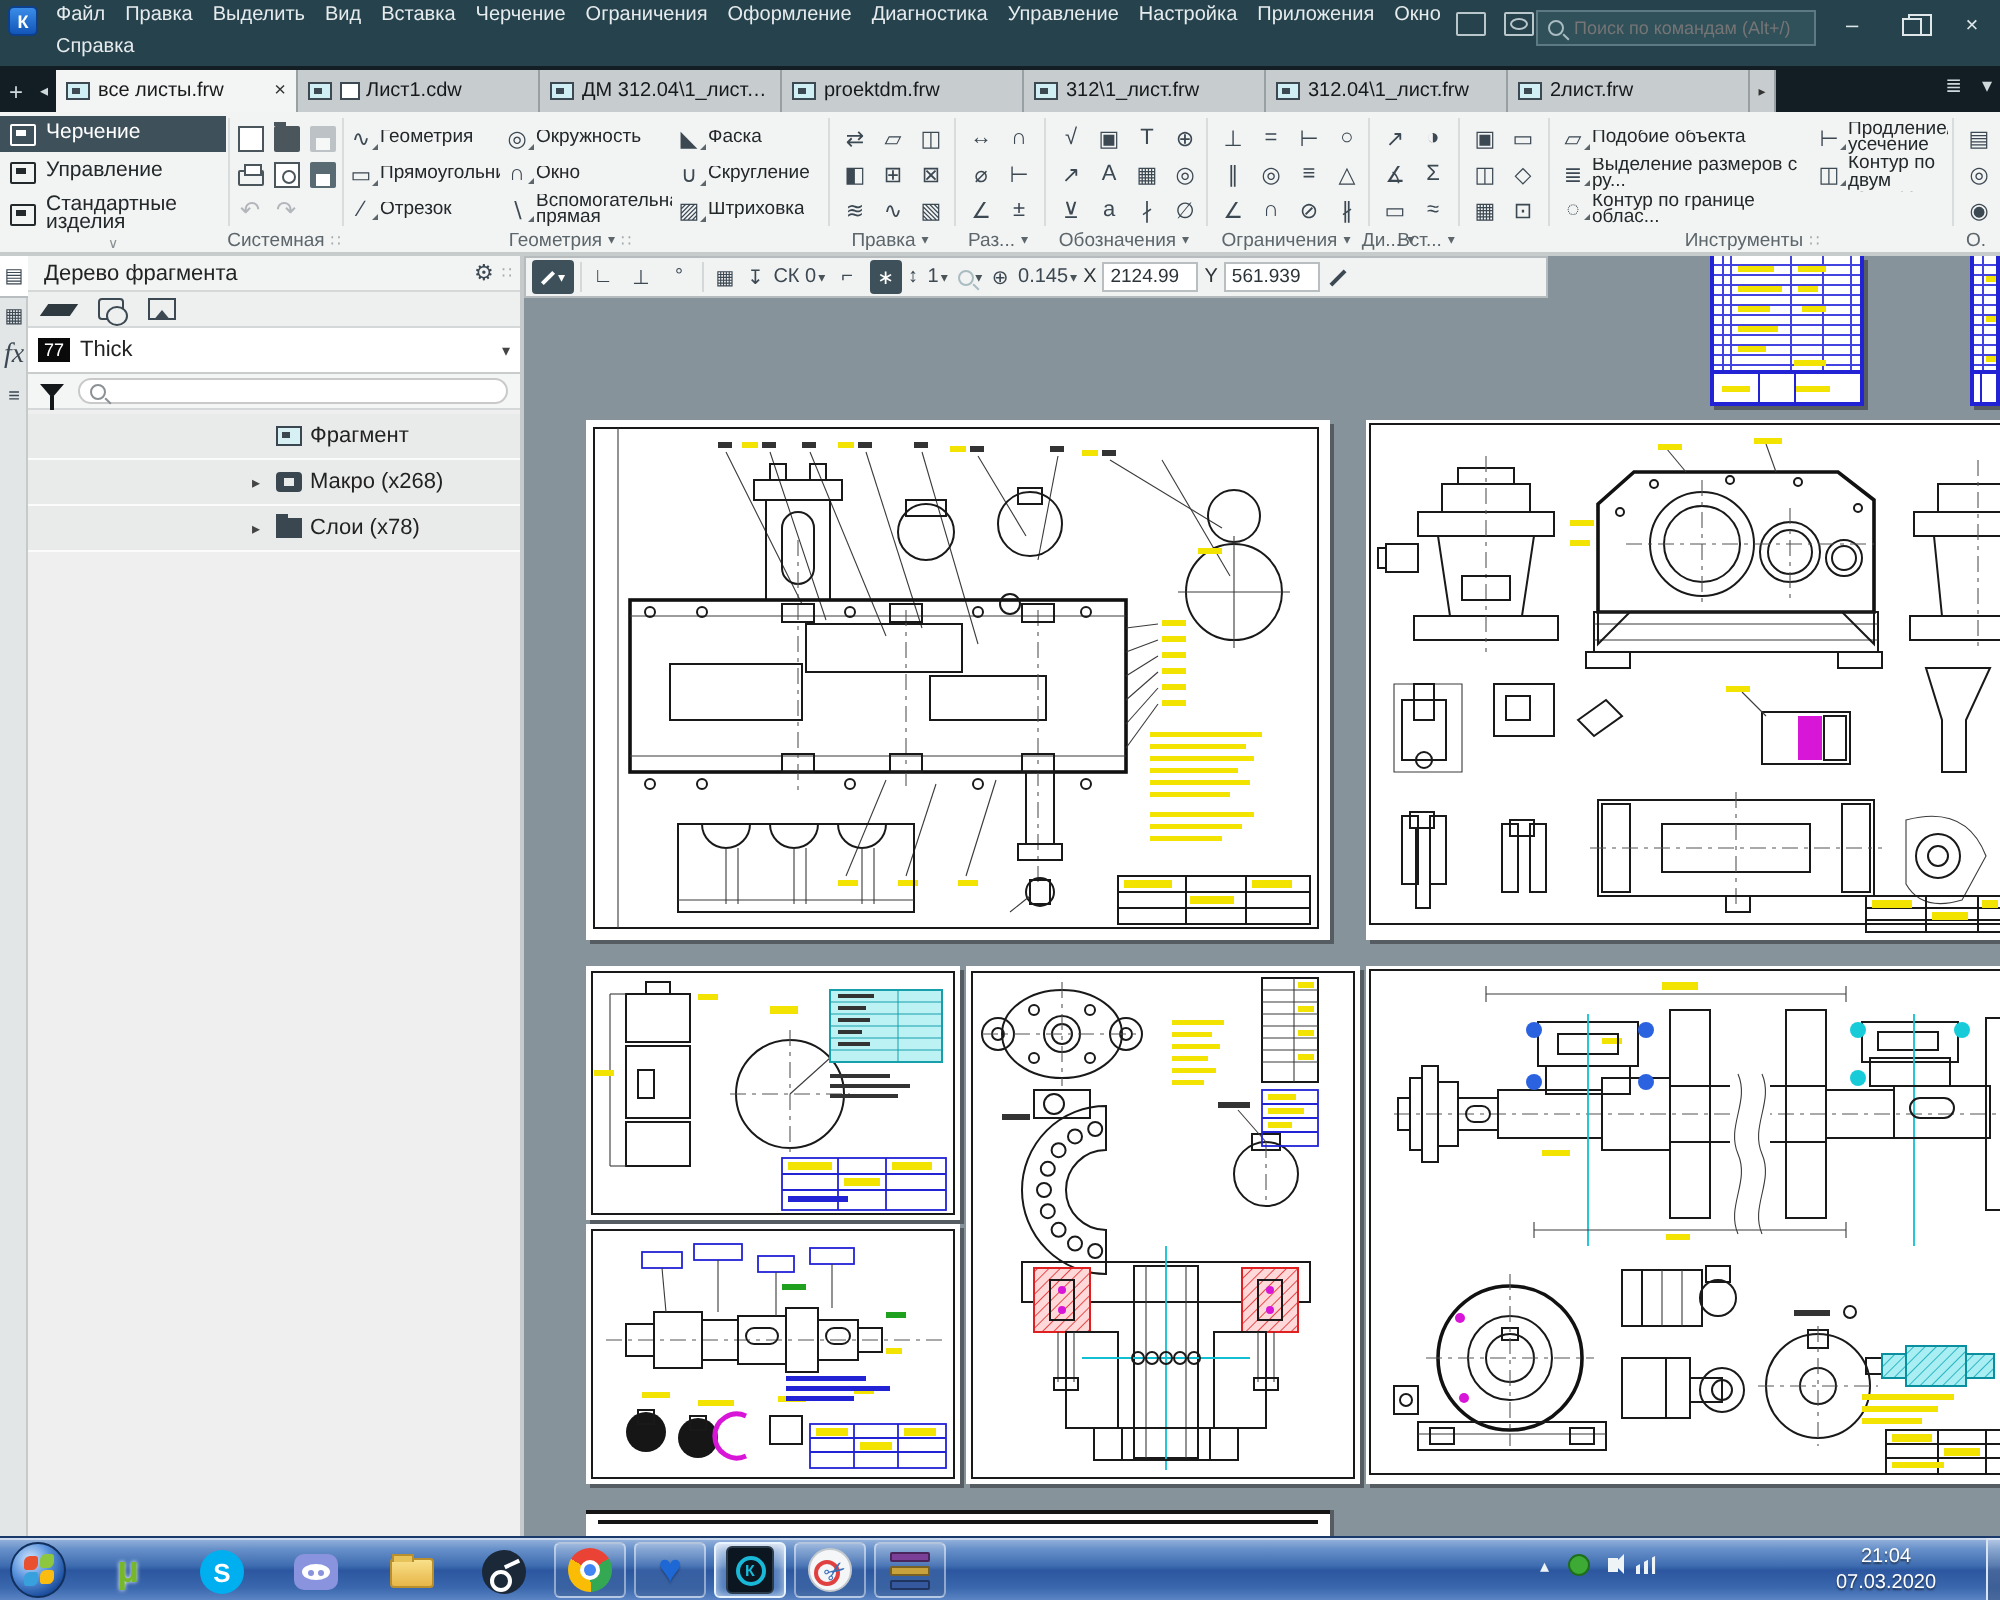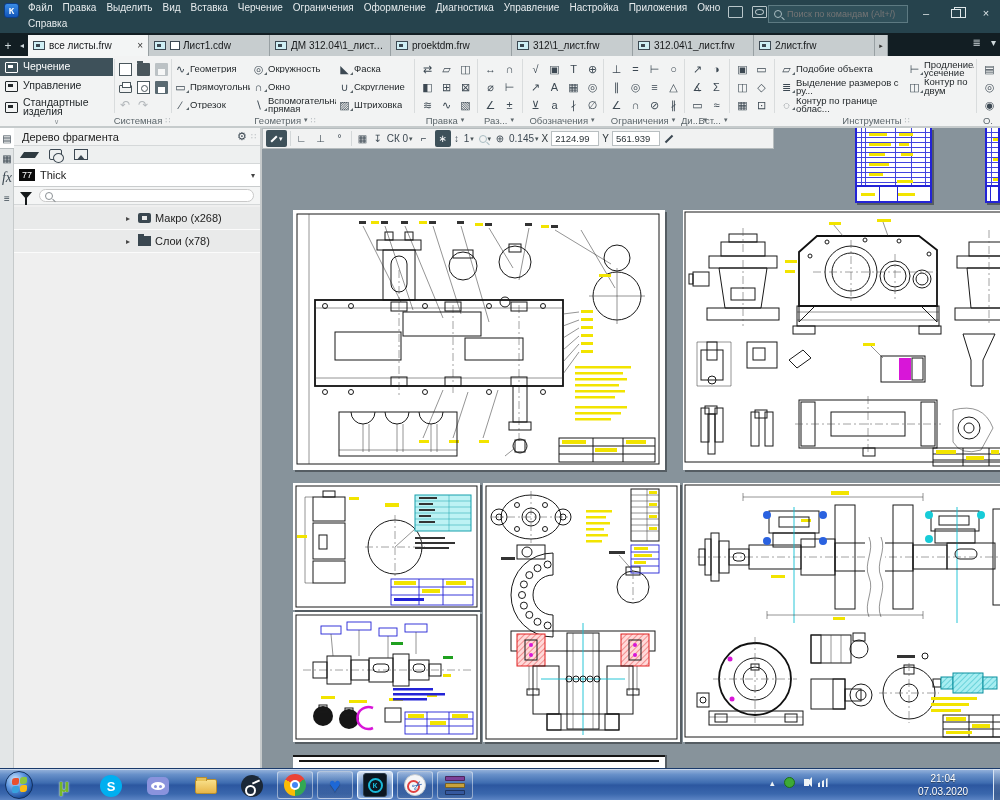--- a/index.html
+++ b/index.html
@@ -566,20 +566,25 @@
       <span class="dcaret">▾</span>
     </div>
     <div class="pfilter">
       <span class="funnel"></span>
       <span class="fpill">
           <span class="mag"></span>
         </span>
     </div>
     <div class="ptree">
 
+        <div class="trow">
+          <span class="arr">▸</span>
+          <span class="ticon" data-icon="fragment"></span>
+          <span>Фрагмент</span>
+        </div>
 
         <div class="trow witharrow">
           <span class="arr">▸</span>
           <span class="ticon" data-icon="macro"></span>
           <span>Макро (x268)</span>
         </div>
 
         <div class="trow witharrow">
           <span class="arr">▸</span>
           <span class="ticon" data-icon="layers"></span>

